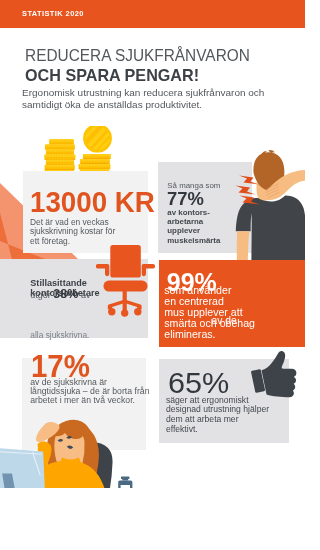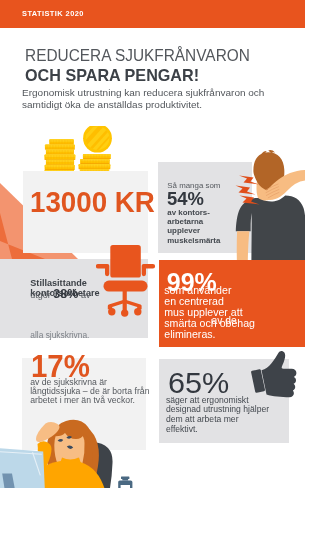--- a/index.html
+++ b/index.html
@@ -376,20 +376,23 @@
         <rect x="61.39999999999999" y="48.849999999999994" width="0.62" height="3.8" fill="#F9A800" opacity="0.4"></rect>
         <rect x="62.949999999999996" y="48.849999999999994" width="0.62" height="3.8" fill="#F9A800" opacity="0.4"></rect>
         <rect x="64.5" y="48.849999999999994" width="0.62" height="3.8" fill="#F9A800" opacity="0.4"></rect>
         <rect x="66.05" y="48.849999999999994" width="0.62" height="3.8" fill="#F9A800" opacity="0.4"></rect>
         <rect x="67.6" y="48.849999999999994" width="0.62" height="3.8" fill="#F9A800" opacity="0.4"></rect>
       </g>
   </svg>
 
   <div class="abs card1"></div>
   <div class="abs big1">13000 KR</div>
+  <div class="abs body1">Det är vad en veckas
+sjukskrivning kostar för
+ett företag.</div>
 
   <div class="abs card2"></div>
   <svg class="abs" style="left:228px;top:145px" width="77" height="117" viewBox="0 0 77 117">
     <g>
 
       <path d="M29.5 33 C 27.8 42, 28.3 49, 30.5 54.5 C 34 56.5, 39.5 56, 43.5 53.5 C 45 46, 45 39.5, 44 33 Z" fill="#F7BC82"></path>
 
       <path d="M25.4 26.5 C 25 13.5, 31.5 7.3, 40.3 7.2 C 49.8 7.1, 55.9 13.6, 56.3 24.8 C 56.7 34, 54.5 40, 50.5 43.2 C 46.5 46.3, 41 46.5, 36.5 44.2 C 32 41.8, 29.6 38.5, 27.9 34.5 C 26.4 31, 25.5 28.8, 25.4 26.5 Z" fill="#B26527"></path>
       <path d="M33.5 9 q1.8 -3.2 5.2 -3.1 q-1.7 1.4 -1.4 3z" fill="#B26527"></path>
       <path d="M40.3 5.4 q3.6 -1.2 6.8 2 q-2.4 -0.5 -3.8 0.8z" fill="#B26527"></path>
@@ -407,21 +410,21 @@
 
       <path d="M9.1 86.3 q-0.6 14 -0.2 30.7 h10.9 q0.2 -18 1.6 -30.7z" fill="#F7BC82"></path>
     </g>
     <g fill="#E04E1A">
       <polygon points="11,30.5 25.5,32.5 22.5,36.5 31,39.5 15.5,37.5 19,33.5"></polygon>
       <polygon points="7.5,40.5 22,42.5 19,46.5 27.5,49.5 10.5,47.5 14.5,43.5"></polygon>
       <polygon points="11.5,50.5 26,52.5 23,56.5 31.5,59.5 14.5,57.5 18.5,53.5"></polygon>
     </g>
   </svg>
   <div class="abs lead2">Så manga som</div>
-  <div class="abs big2">54%</div>
+  <div class="abs big2">77%</div>
   <div class="abs body2">av kontors-
 arbetarna
 upplever
 muskelsmärta</div>
 
   <div class="abs band3"></div>
   <svg class="abs" style="left:96px;top:243px" width="60" height="75" viewBox="0 0 60 75" fill="#E8551E">
     <rect x="14.3" y="2.1" width="30.5" height="32.4" rx="2.6"></rect>
     <path d="M2.1 20.9 h9.3 a1.9 1.9 0 0 1 1.9 1.9 v8.3 a2.1 2.1 0 0 1 -2.1 2.1 h-0.1 a2.1 2.1 0 0 1 -2.1 -2.1 v-5.6 h-6.9 a2.2 2.2 0 0 1 -2.2 -2.2 v-0.2 a2.2 2.2 0 0 1 2.2 -2.2 z"></path>
     <path d="M56.9 20.9 h-9.3 a1.9 1.9 0 0 0 -1.9 1.9 v8.3 a2.1 2.1 0 0 0 2.1 2.1 h0.1 a2.1 2.1 0 0 0 2.1 -2.1 v-5.6 h6.9 a2.2 2.2 0 0 0 2.2 -2.2 v-0.2 a2.2 2.2 0 0 0 -2.2 -2.2 z"></path>

